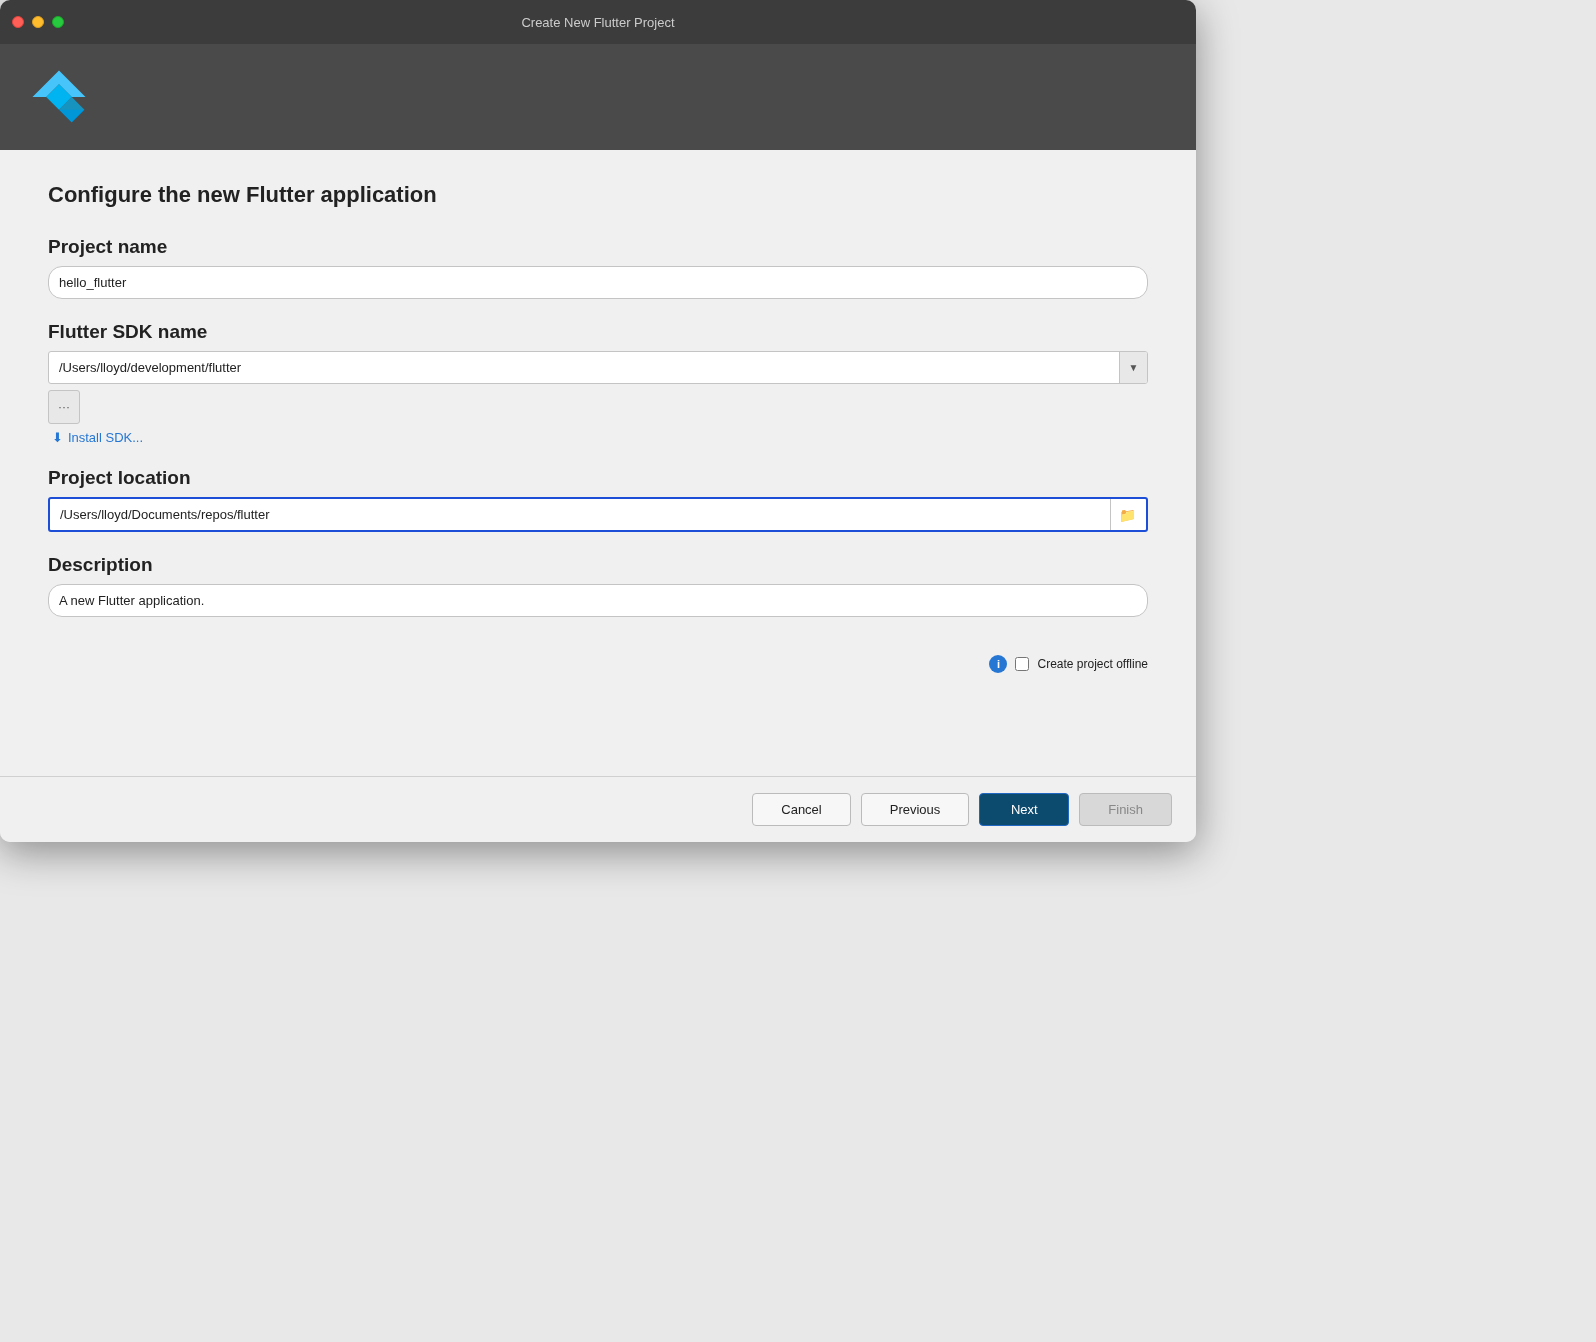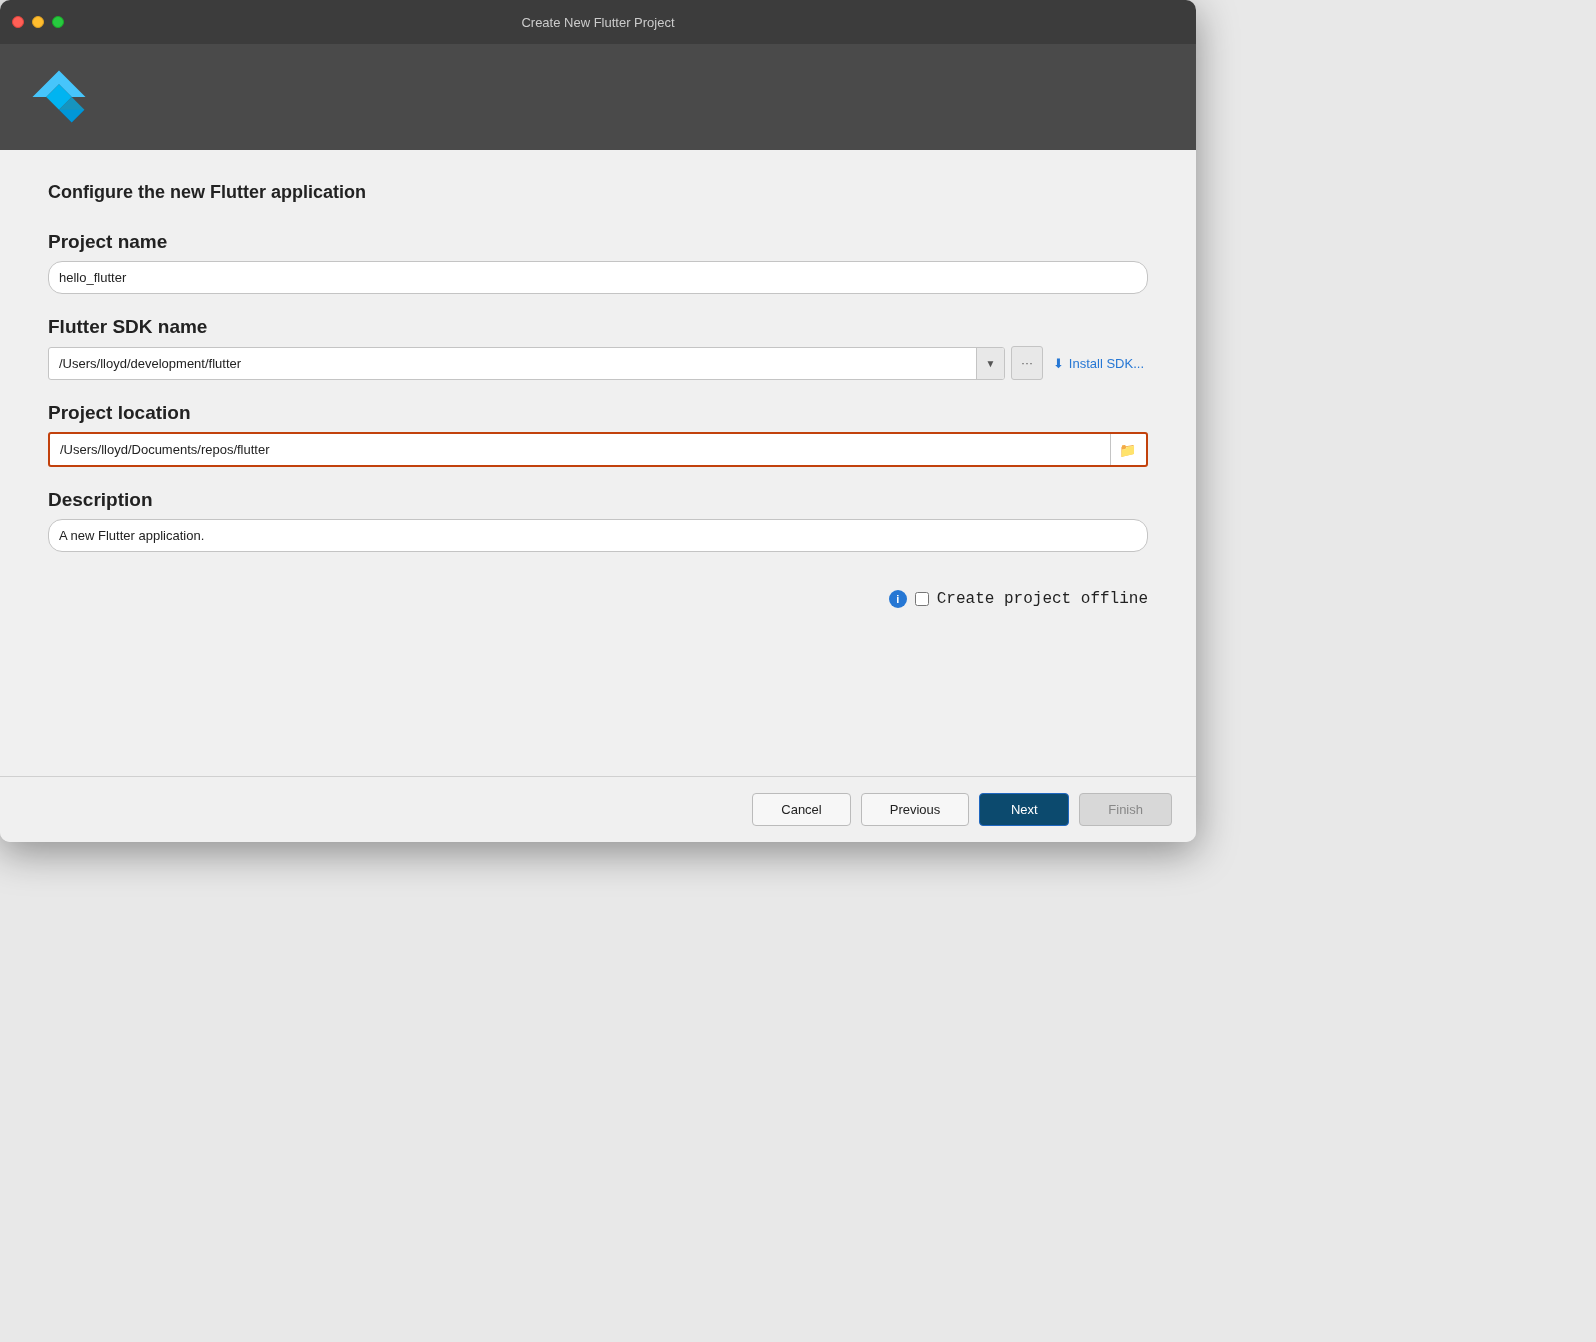--- a/index.html
+++ b/index.html
@@ -85,21 +85,21 @@
 
     
     .content {
       background: #f0f0f0;
       flex: 1;
       padding: 32px 48px;
       display: flex;
       flex-direction: column;
     }
     .section-title {
-      font-size: 18px;
+      font-size: 22px;
       font-weight: 700;
       color: #222;
       margin-bottom: 28px;
     }
     .form-group {
       margin-bottom: 22px;
     }
     .form-label {
       font-size: 19px;
       font-weight: 700;
@@ -114,22 +114,22 @@
       border: 1px solid #c4c4c4;
       border-radius: 14px;
       background: white;
       color: #222;
       outline: none;
     }
 
     
     .sdk-row {
       display: flex;
-      align-items: center;
       gap: 6px;
+      flex-direction: column;
     }
     .sdk-input-container {
       flex: 1;
       display: flex;
       border: 1px solid #c4c4c4;
       border-radius: 3px;
       background: white;
       overflow: hidden;
     }
     .sdk-input {
@@ -174,21 +174,21 @@
       cursor: pointer;
       white-space: nowrap;
       background: none;
       border: none;
       padding: 0 4px;
     }
 
     
     .location-input-container {
       display: flex;
-      border: 2px solid #c2410c;
+      border: 2px solid #1d4ed8;
       border-radius: 3px;
       background: white;
       overflow: hidden;
     }
     .location-input {
       flex: 1;
       padding: 8px 10px;
       font-size: 13px;
       border: none;
       outline: none;
@@ -229,23 +229,22 @@
       cursor: pointer;
       flex-shrink: 0;
     }
     .offline-checkbox {
       width: 14px;
       height: 14px;
       cursor: pointer;
       accent-color: #2677d4;
     }
     .offline-label {
-      font-size: 16px;
-      color: #222;
-      font-family: Liberation Mono, monospace;
+      font-size: 12px;
+      color: #222;
     }
 
     
     .footer {
       background: #f0f0f0;
       border-top: 1px solid #d0d0d0;
       padding: 16px 24px;
       display: flex;
       align-items: flex-end;
       justify-content: flex-end;

